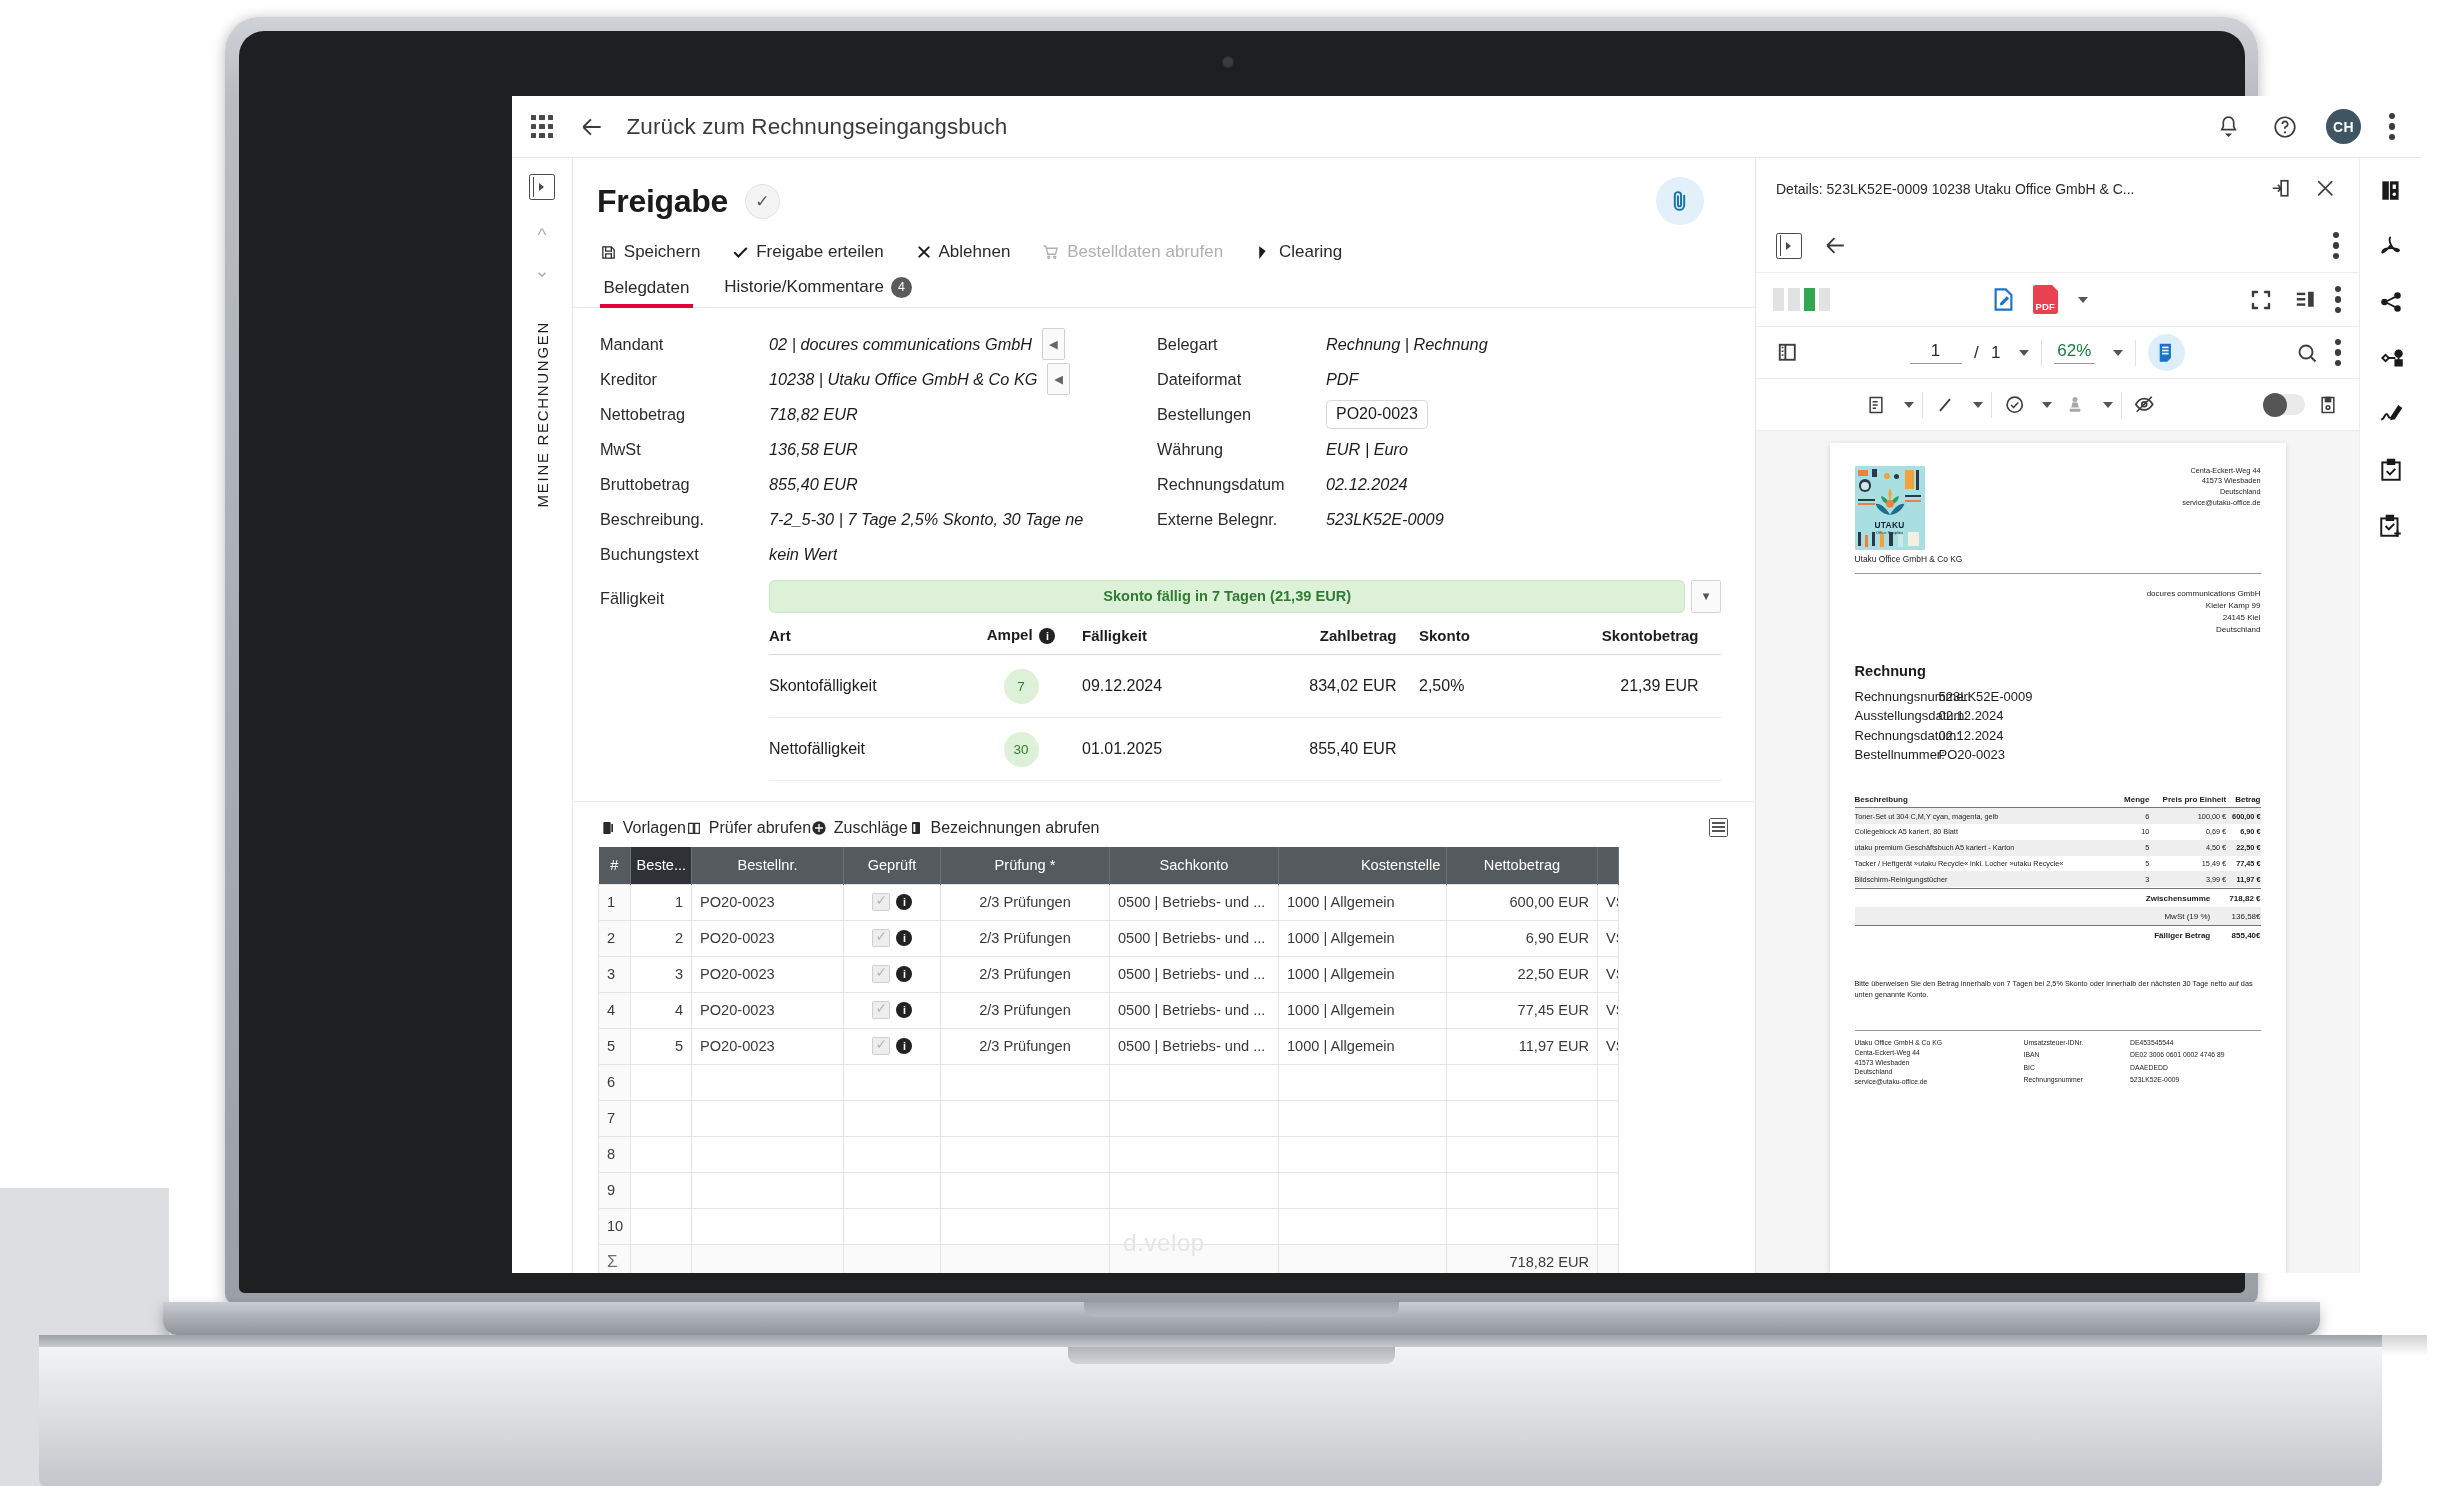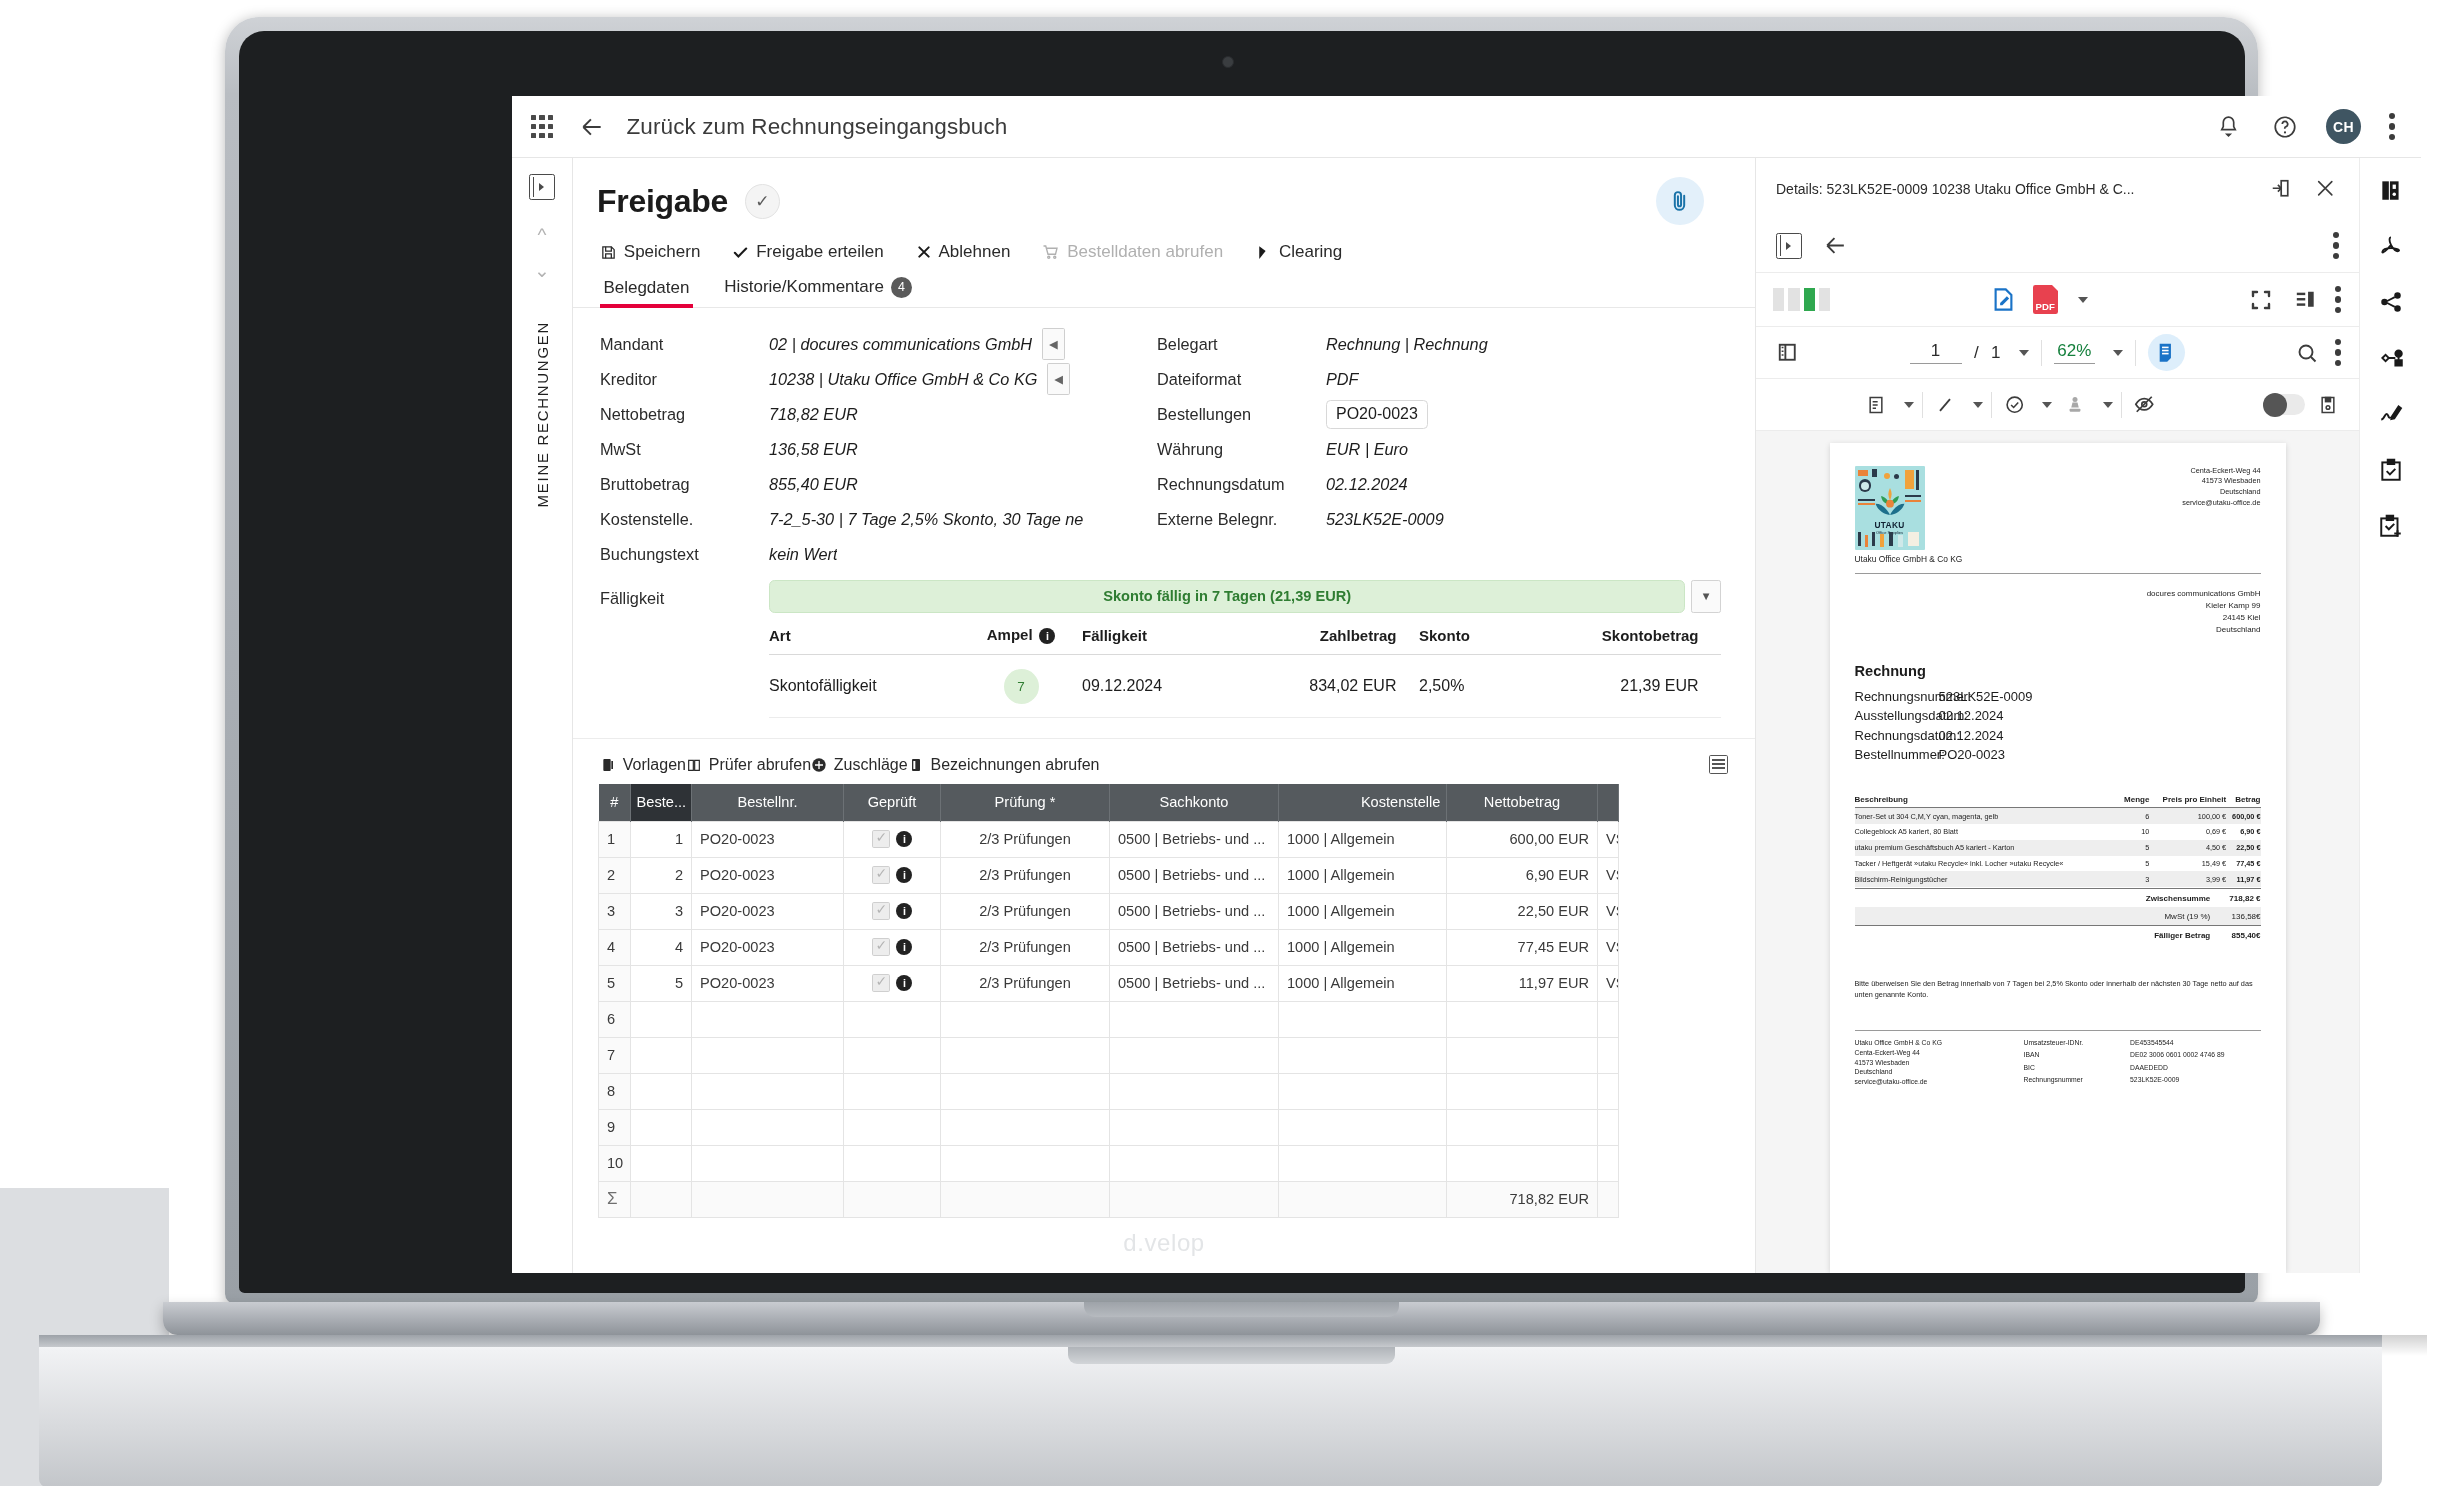--- a/index.html
+++ b/index.html
@@ -402,21 +402,21 @@
                   </div>
                   <div class="frow">
                     <div class="flabel">MwSt</div>
                     <div class="fvalue">136,58 EUR</div>
                   </div>
                   <div class="frow">
                     <div class="flabel">Bruttobetrag</div>
                     <div class="fvalue">855,40 EUR</div>
                   </div>
                   <div class="frow">
-                    <div class="flabel">Kostenstelle.</div>
+                    <div class="flabel">Beschreibung.</div>
                     <div class="fvalue">7-2_5-30 | 7 Tage 2,5% Skonto, 30 Tage ne</div>
                   </div>
                   <div class="frow">
                     <div class="flabel">Buchungstext</div>
                     <div class="fvalue">kein Wert</div>
                   </div>
                 </div>
 
                 <div class="formcol right">
                   <div class="frow">
@@ -465,20 +465,28 @@
                     </tr>
                       </thead>
                     <tbody>
                       <tr>
                         <td>Skontofälligkeit</td>
                         <td class="c"><span class="ampel">7</span></td>
                         <td>09.12.2024</td>
                         <td class="num">834,02 EUR</td>
                         <td>2,50%</td>
                         <td class="num">21,39 EUR</td>
+                      </tr>
+                      <tr>
+                        <td>Nettofälligkeit</td>
+                        <td class="c"><span class="ampel">30</span></td>
+                        <td>01.01.2025</td>
+                        <td class="num">855,40 EUR</td>
+                        <td></td>
+                        <td class="num"></td>
                       </tr>
                     </tbody>
                   </table>
                 </div>
               </div>
 
               <div class="items-tools">
                 <div class="action">
                   <svg width="16" height="16" viewBox="0 0 24 24" fill="#2a2a2a">
                       <rect x="5" y="3" width="11" height="18" rx="1.5"></rect>

